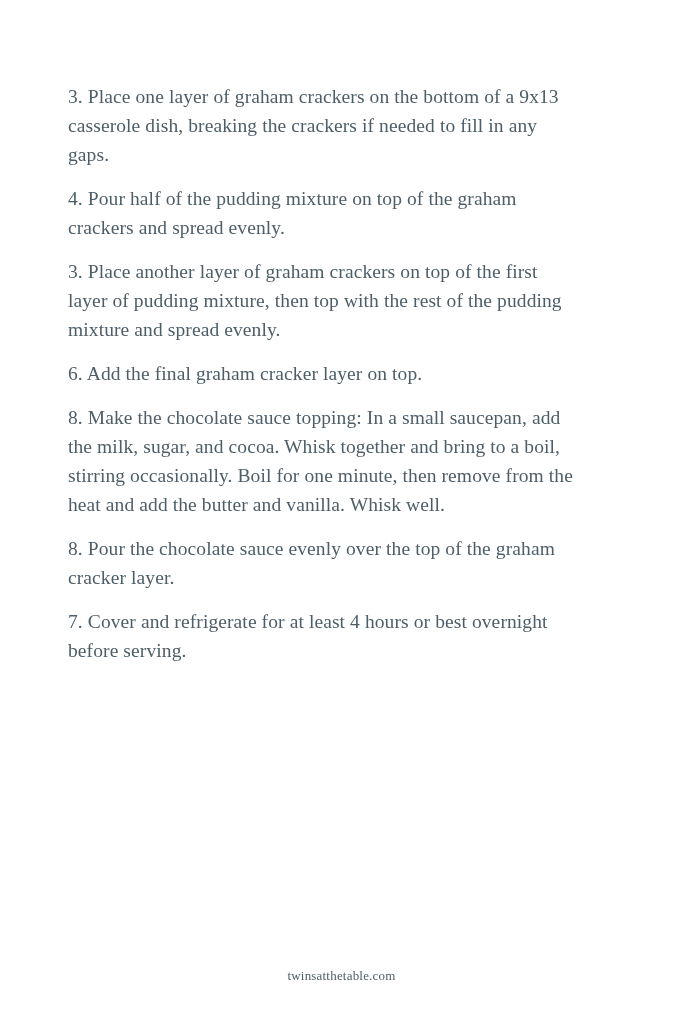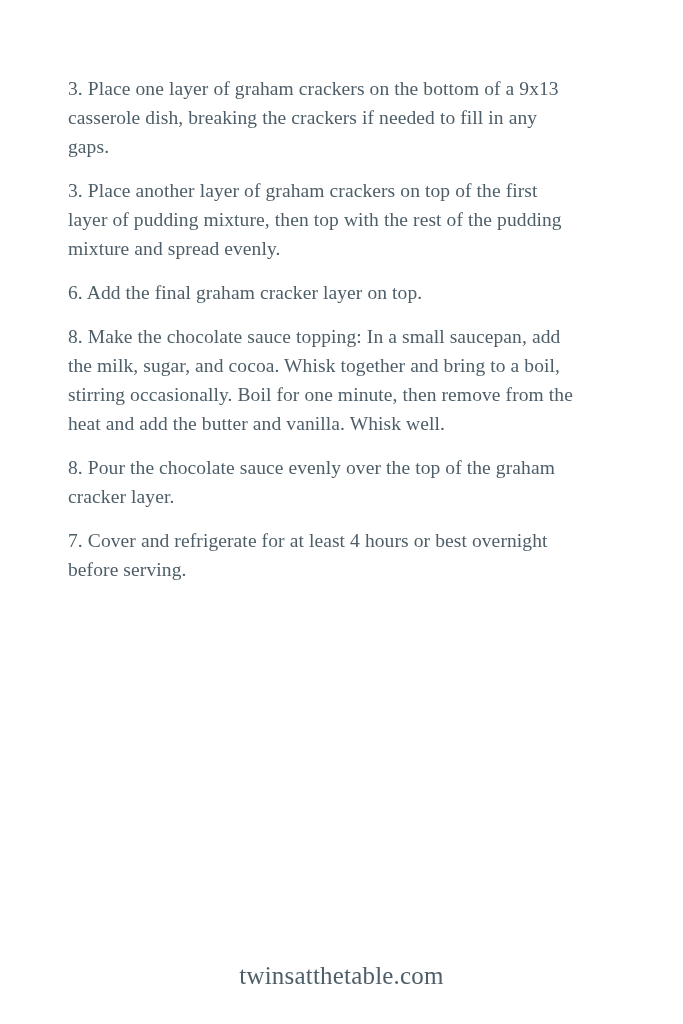--- a/index.html
+++ b/index.html
@@ -20,47 +20,49 @@
     background: #ffffff;
     position: relative;
   }
   .content {
     position: absolute;
     top: 74px;
     left: 68px;
     right: 18px;
   }
   .content p {
-    margin: 0 0 15px 0;
+    margin: 8px 0 15px 0;
     font-size: 19.5px;
     line-height: 29px;
     color: #4d5e68;
     white-space: pre-line;
     letter-spacing: 0.1px;
   }
   .site-footer {
     position: absolute;
     left: 0;
     right: 0;
     bottom: 36px;
     text-align: center;
-    font-size: 25px;
+    font-size: 13px;
     line-height: 24px;
     color: #4d5e68;
     letter-spacing: 0.2px;
   }
 </style>
 </head>
 <body>
 
 <div class="page">
   <div class="content">
     <p>3. Place one layer of graham crackers on the bottom of a 9x13
 casserole dish, breaking the crackers if needed to fill in any
 gaps.</p>
+    <p>4. Pour half of the pudding mixture on top of the graham
+crackers and spread evenly.</p>
     <p>3. Place another layer of graham crackers on top of the first
 layer of pudding mixture, then top with the rest of the pudding
 mixture and spread evenly.</p>
     <p>6. Add the final graham cracker layer on top.</p>
     <p>8. Make the chocolate sauce topping: In a small saucepan, add
 the milk, sugar, and cocoa. Whisk together and bring to a boil,
 stirring occasionally. Boil for one minute, then remove from the
 heat and add the butter and vanilla. Whisk well.</p>
     <p>8. Pour the chocolate sauce evenly over the top of the graham
 cracker layer.</p>

